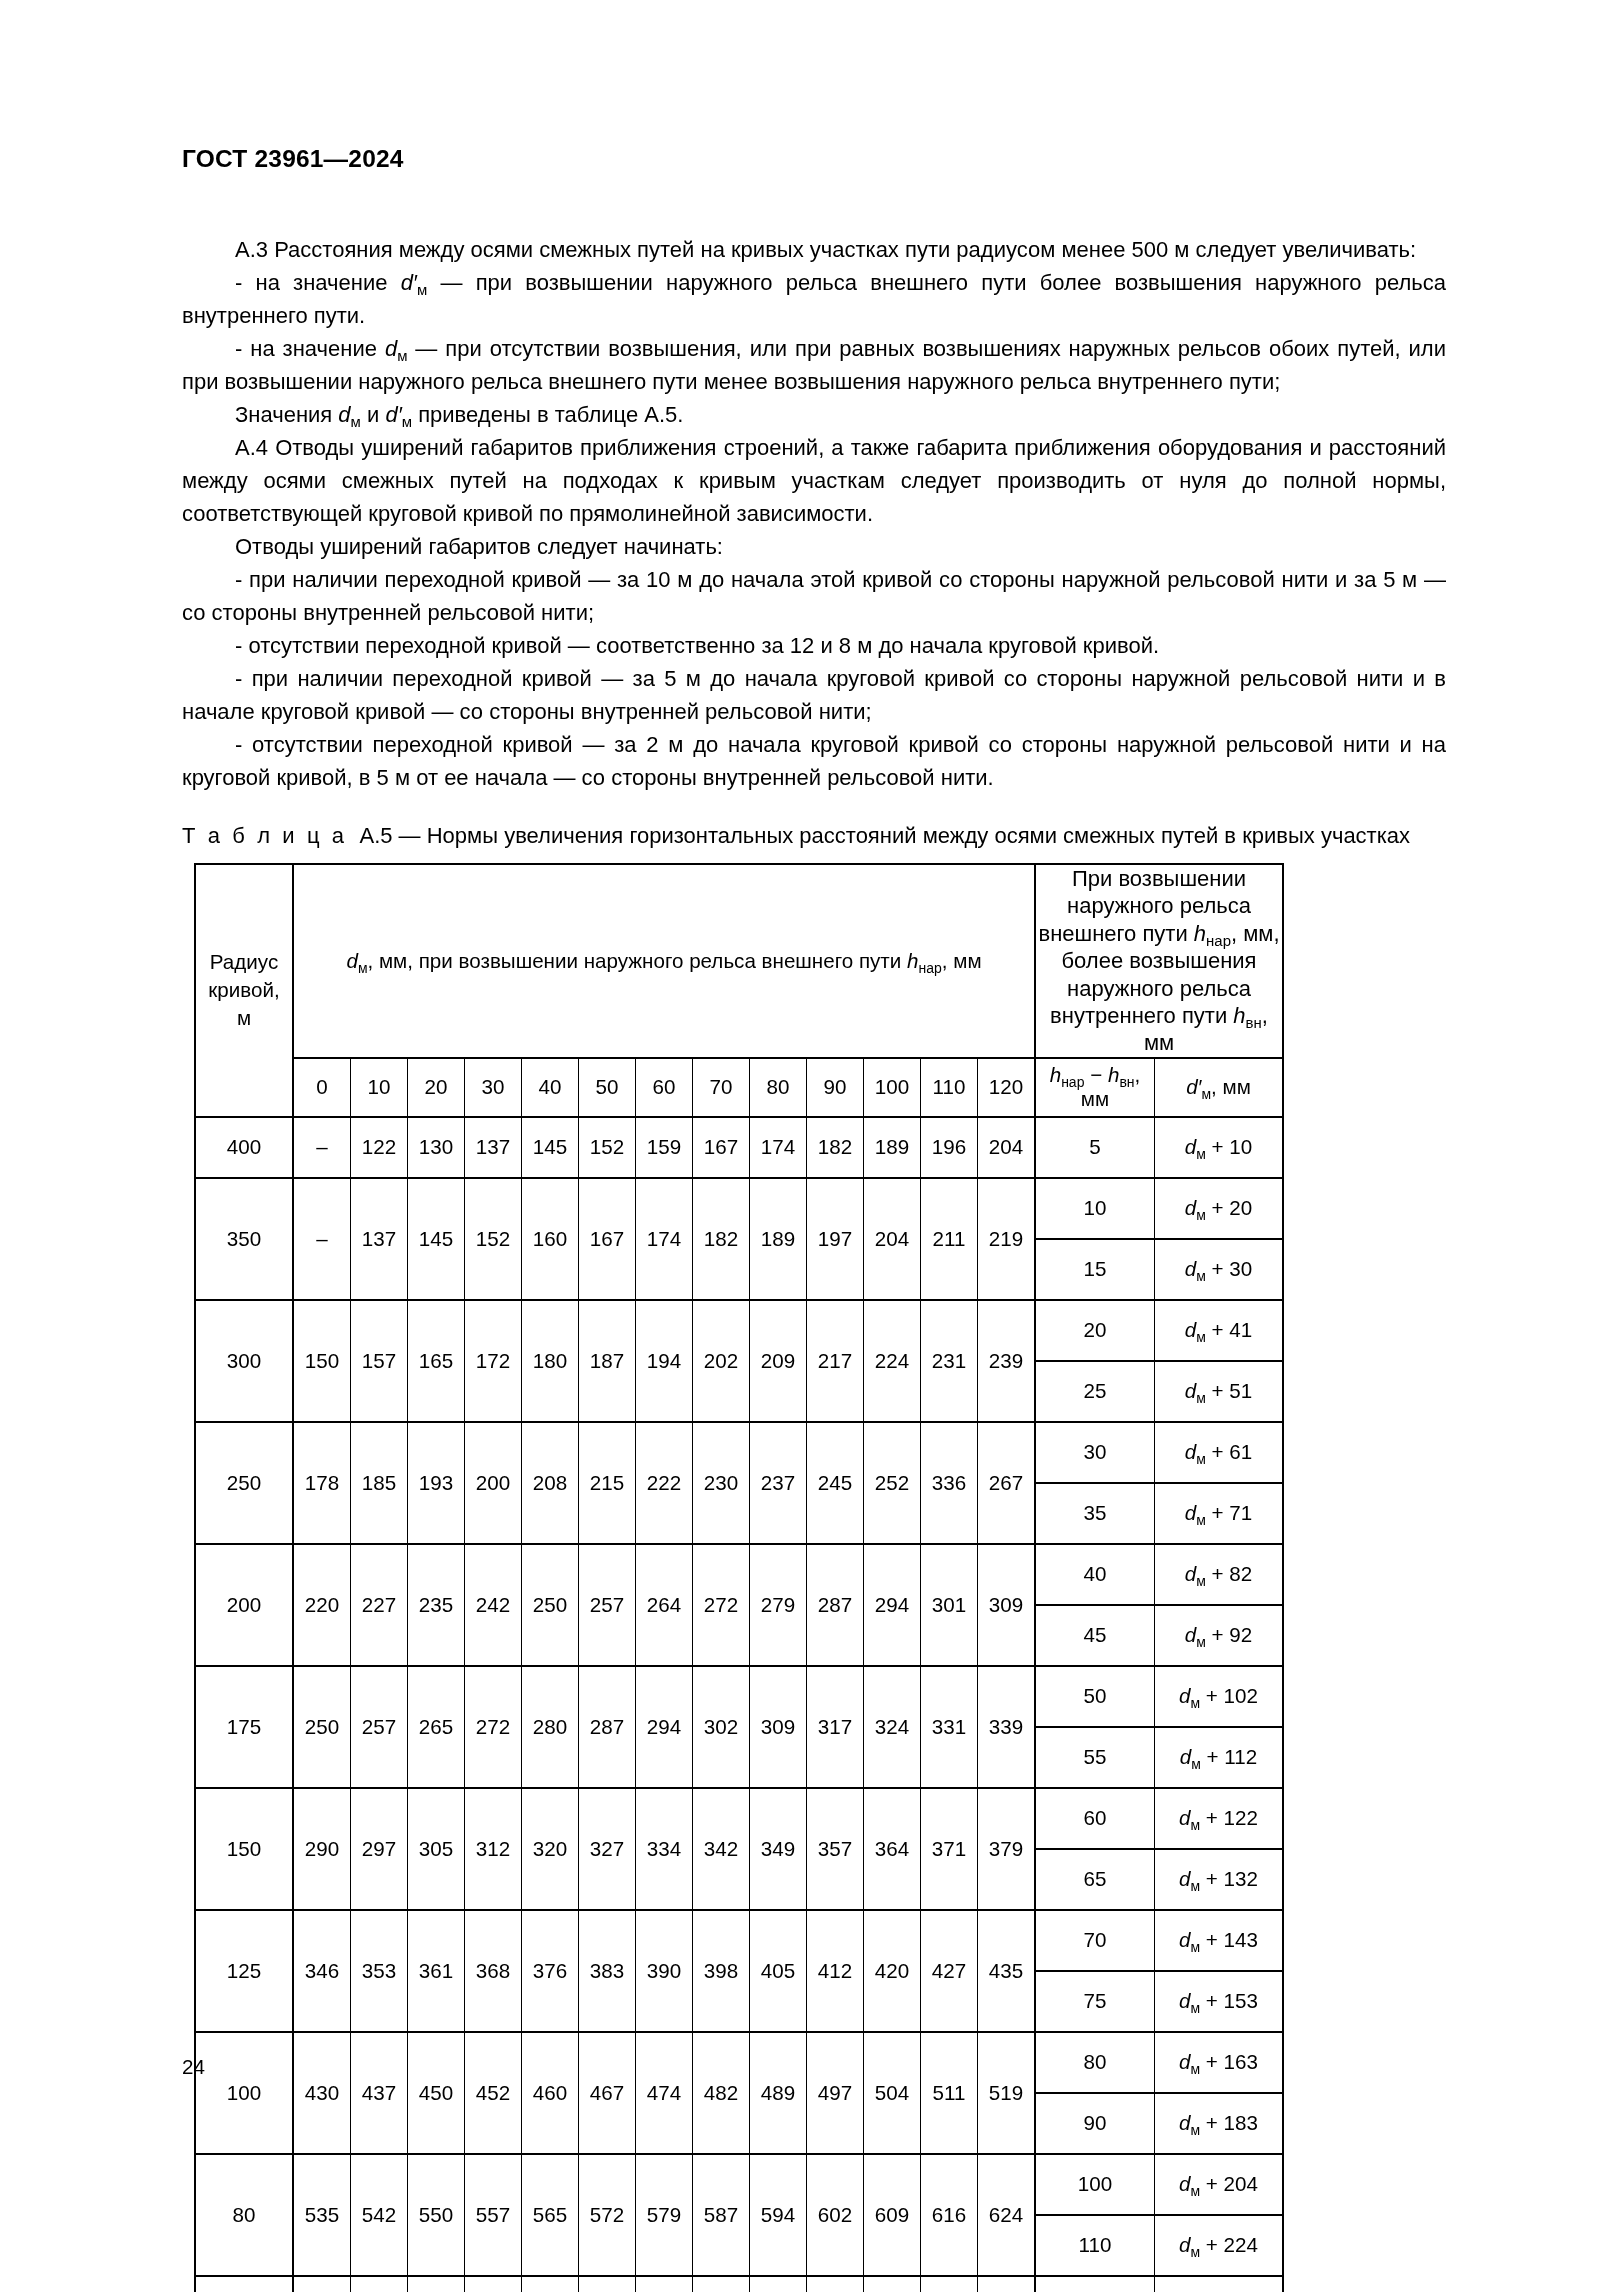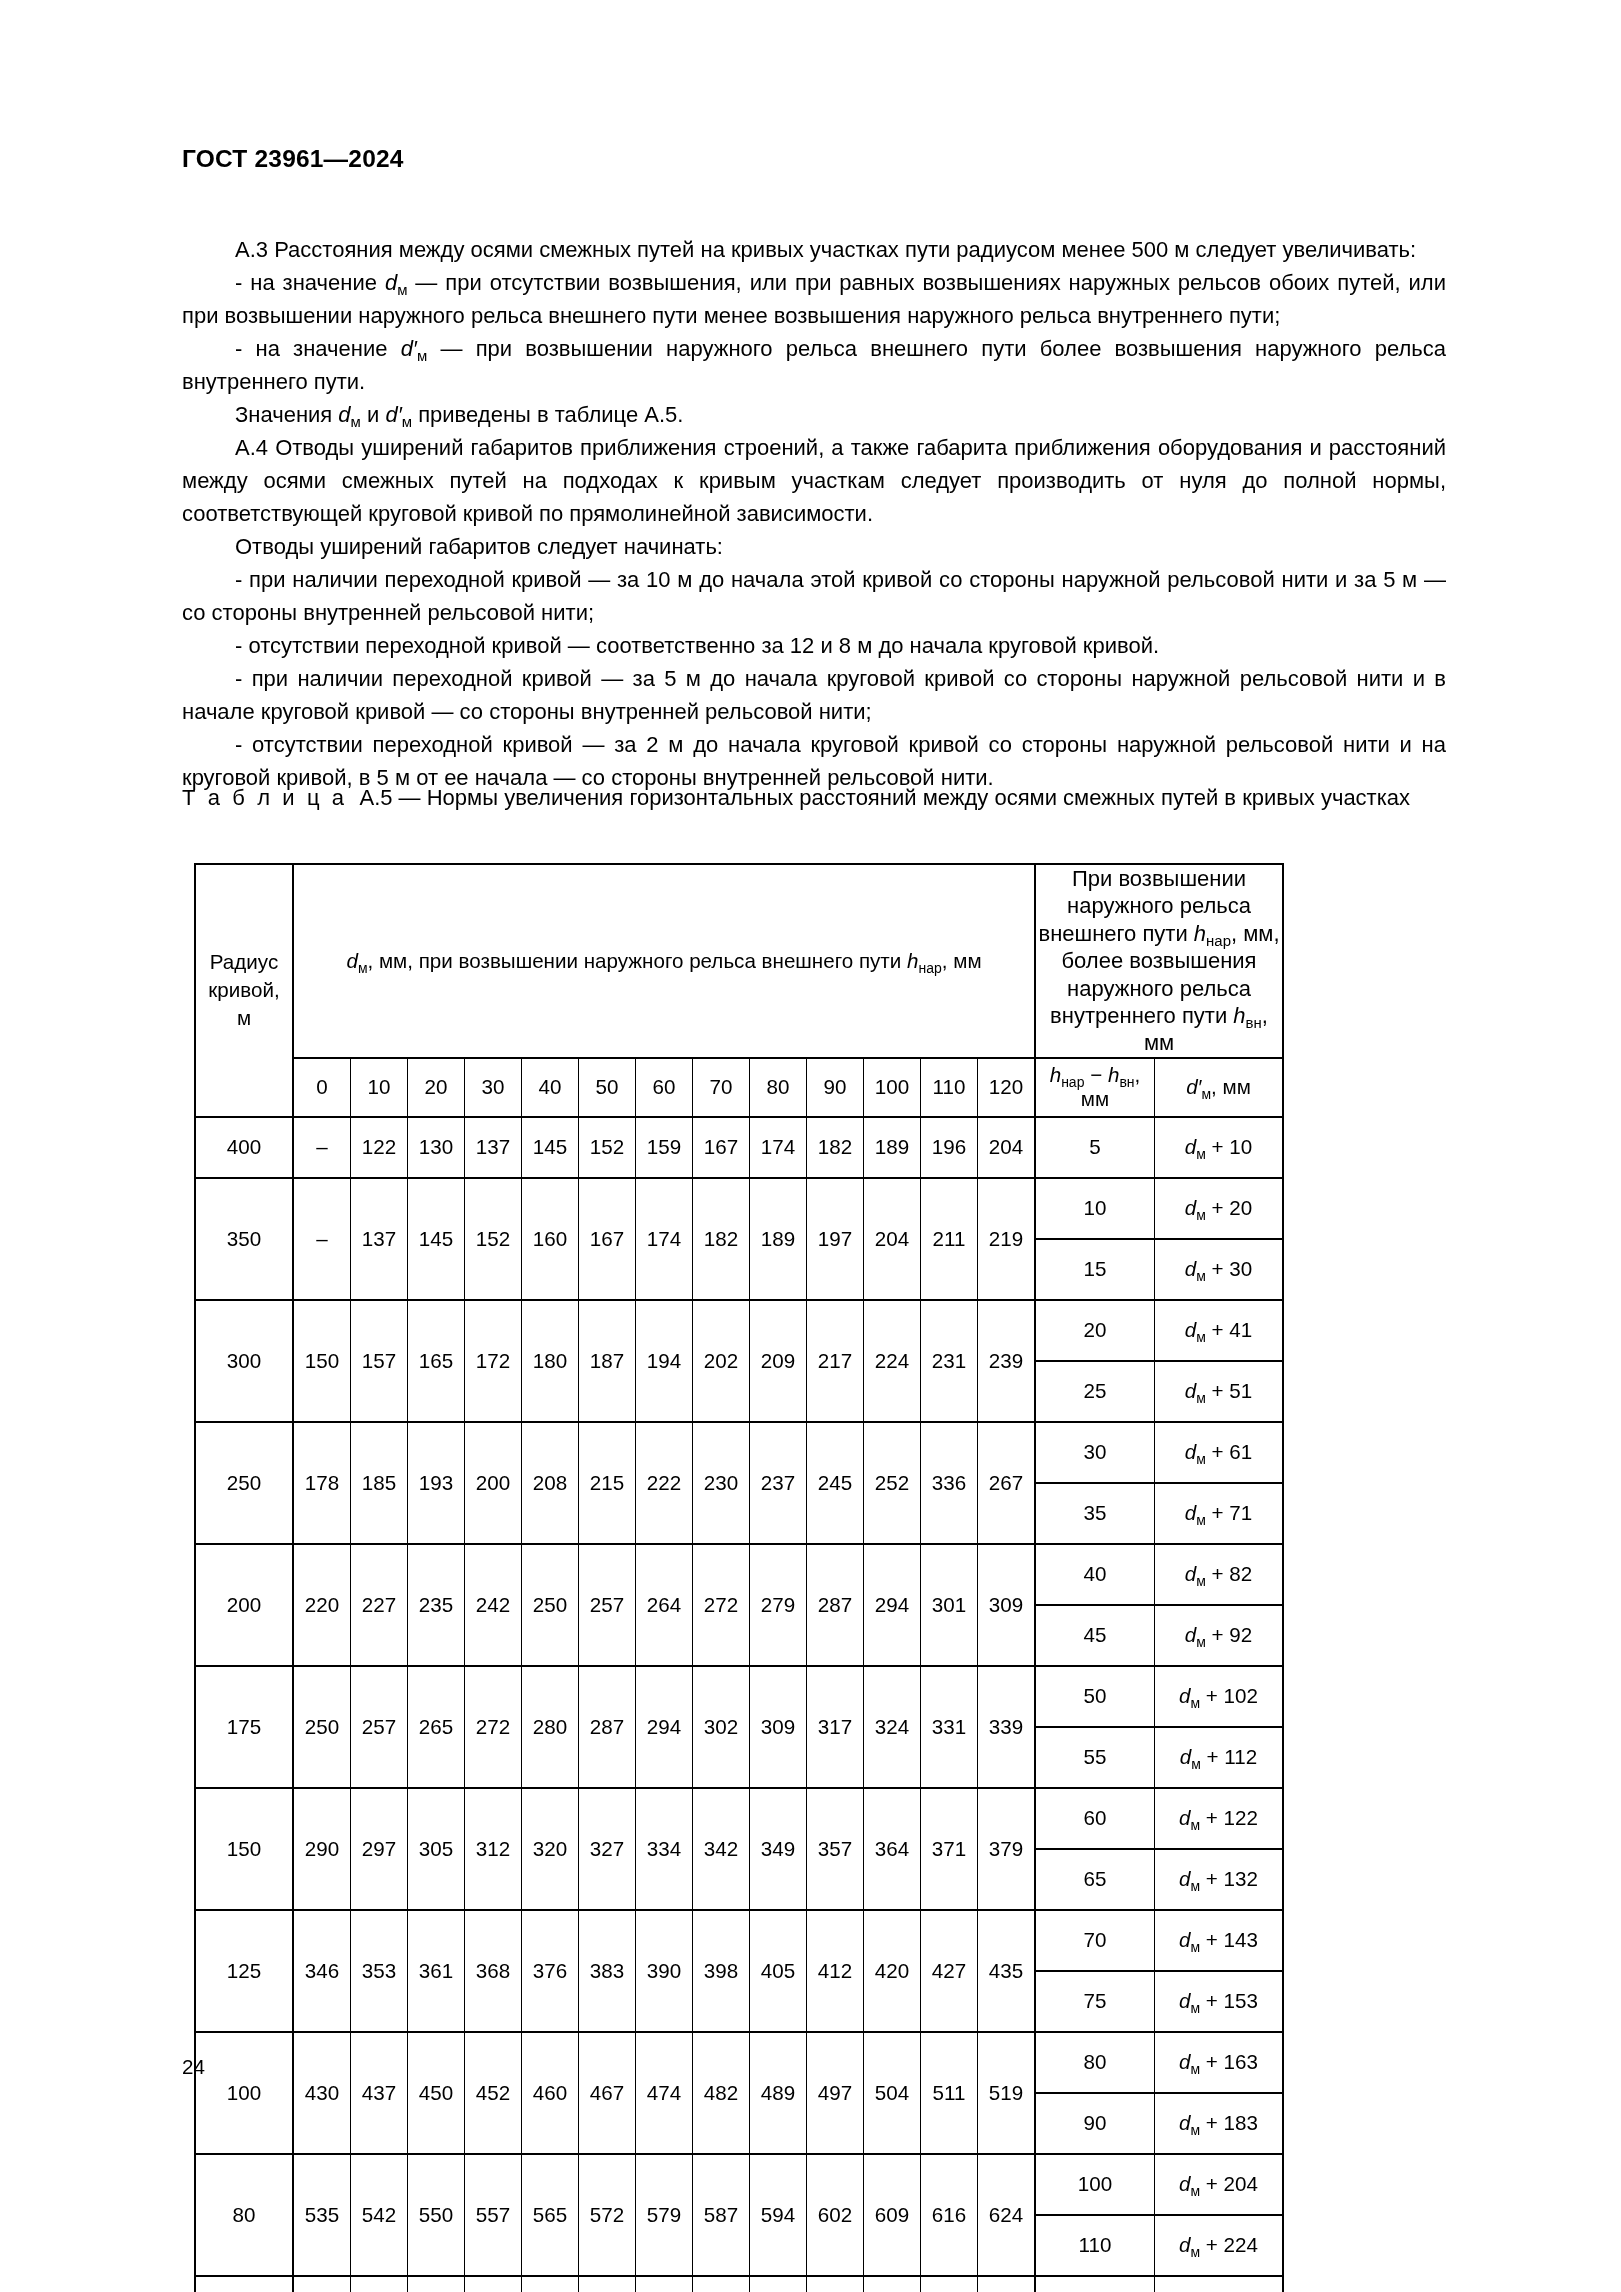--- a/index.html
+++ b/index.html
@@ -59,21 +59,21 @@
     vertical-align: baseline;
     position: relative;
     top: 0.34em;
     font-style: normal;
   }
 
   
   .table-caption {
     position: absolute;
     left: 182px;
-    top: 783px;
+    top: 821px;
     width: 1294px;
     font-size: 22px;
     line-height: 29px;
   }
   .caption-lead {
     letter-spacing: 3.1px;
   }
 
   
   .table-wrap {
@@ -123,23 +123,23 @@
 <body>
 
 <div class="page">
 
   <div class="doc-header">ГОСТ 23961—2024</div>
 
   <div class="body-text">
 
     <p class="indent">А.3  Расстояния между осями смежных путей на кривых участках пути радиусом менее 500 м следует увеличивать:</p>
 
+    <p class="indent"><span>- на значение </span><i class="var">d′<sub>м</sub></i><span> — при возвышении наружного рельса внешнего пути более возвышения наружного рельса внутреннего пути.</span></p>
+
     <p class="indent"><span>- на значение </span><i class="var">d<sub>м</sub></i><span> — при отсутствии возвышения, или при равных возвышениях наружных рельсов обоих путей, или при возвышении наружного рельса внешнего пути менее возвышения наружного рельса внутреннего пути;</span></p>
-
-    <p class="indent"><span>- на значение </span><i class="var">d′<sub>м</sub></i><span> — при возвышении наружного рельса внешнего пути более возвышения наружного рельса внутреннего пути.</span></p>
 
     <p class="indent"><span>Значения </span><i class="var">d<sub>м</sub></i><span> и </span><i class="var">d′<sub>м</sub></i><span> приведены в таблице А.5.</span></p>
 
     <p class="indent">А.4 Отводы уширений габаритов приближения строений, а также габарита приближения оборудования и расстояний между осями смежных путей на подходах к кривым участкам следует производить от нуля до полной нормы, соответствующей круговой кривой по прямолинейной зависимости.</p>
 
     <p class="indent">Отводы уширений габаритов следует начинать:</p>
     <p class="indent">- при наличии переходной кривой — за 10 м до начала этой кривой со стороны наружной рельсовой нити и за 5 м — со стороны внутренней рельсовой нити;</p>
     <p class="indent">- отсутствии переходной кривой — соответственно за 12 и 8 м до начала круговой кривой.</p>
 
     <p class="indent">- при наличии переходной кривой — за 5 м до начала круговой кривой со стороны наружной рельсовой нити и в начале круговой кривой — со стороны внутренней рельсовой нити;</p>

